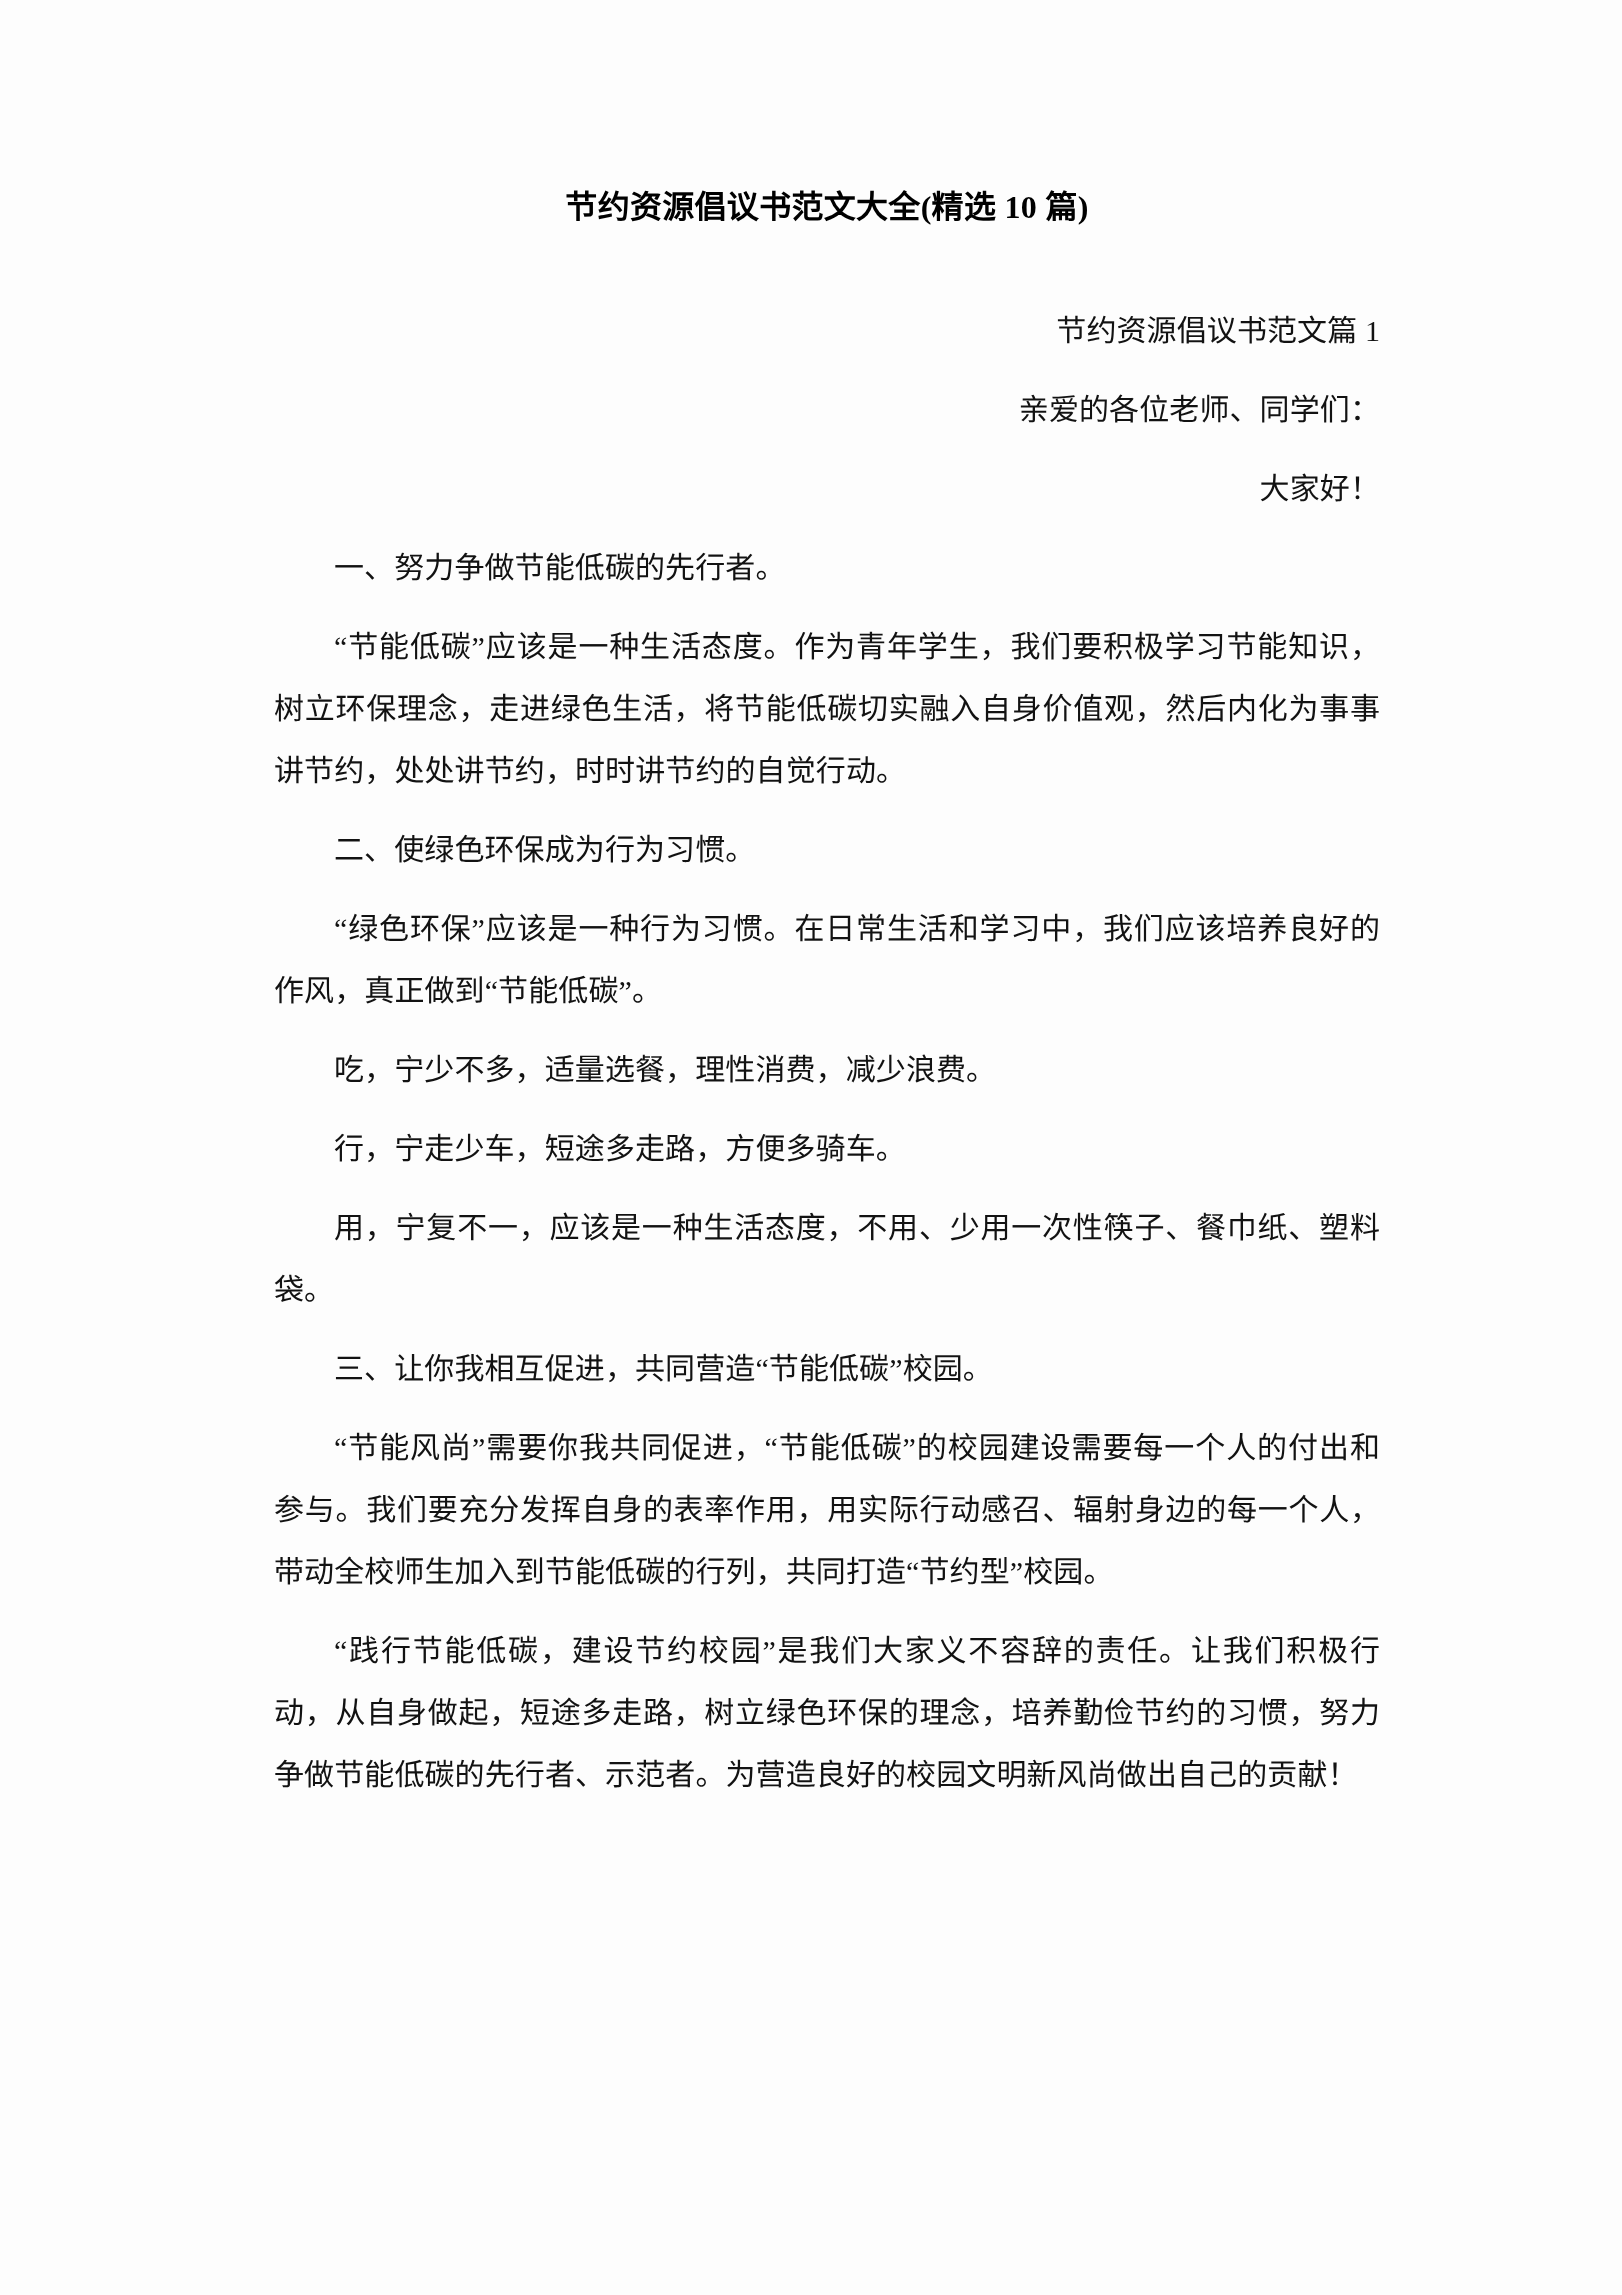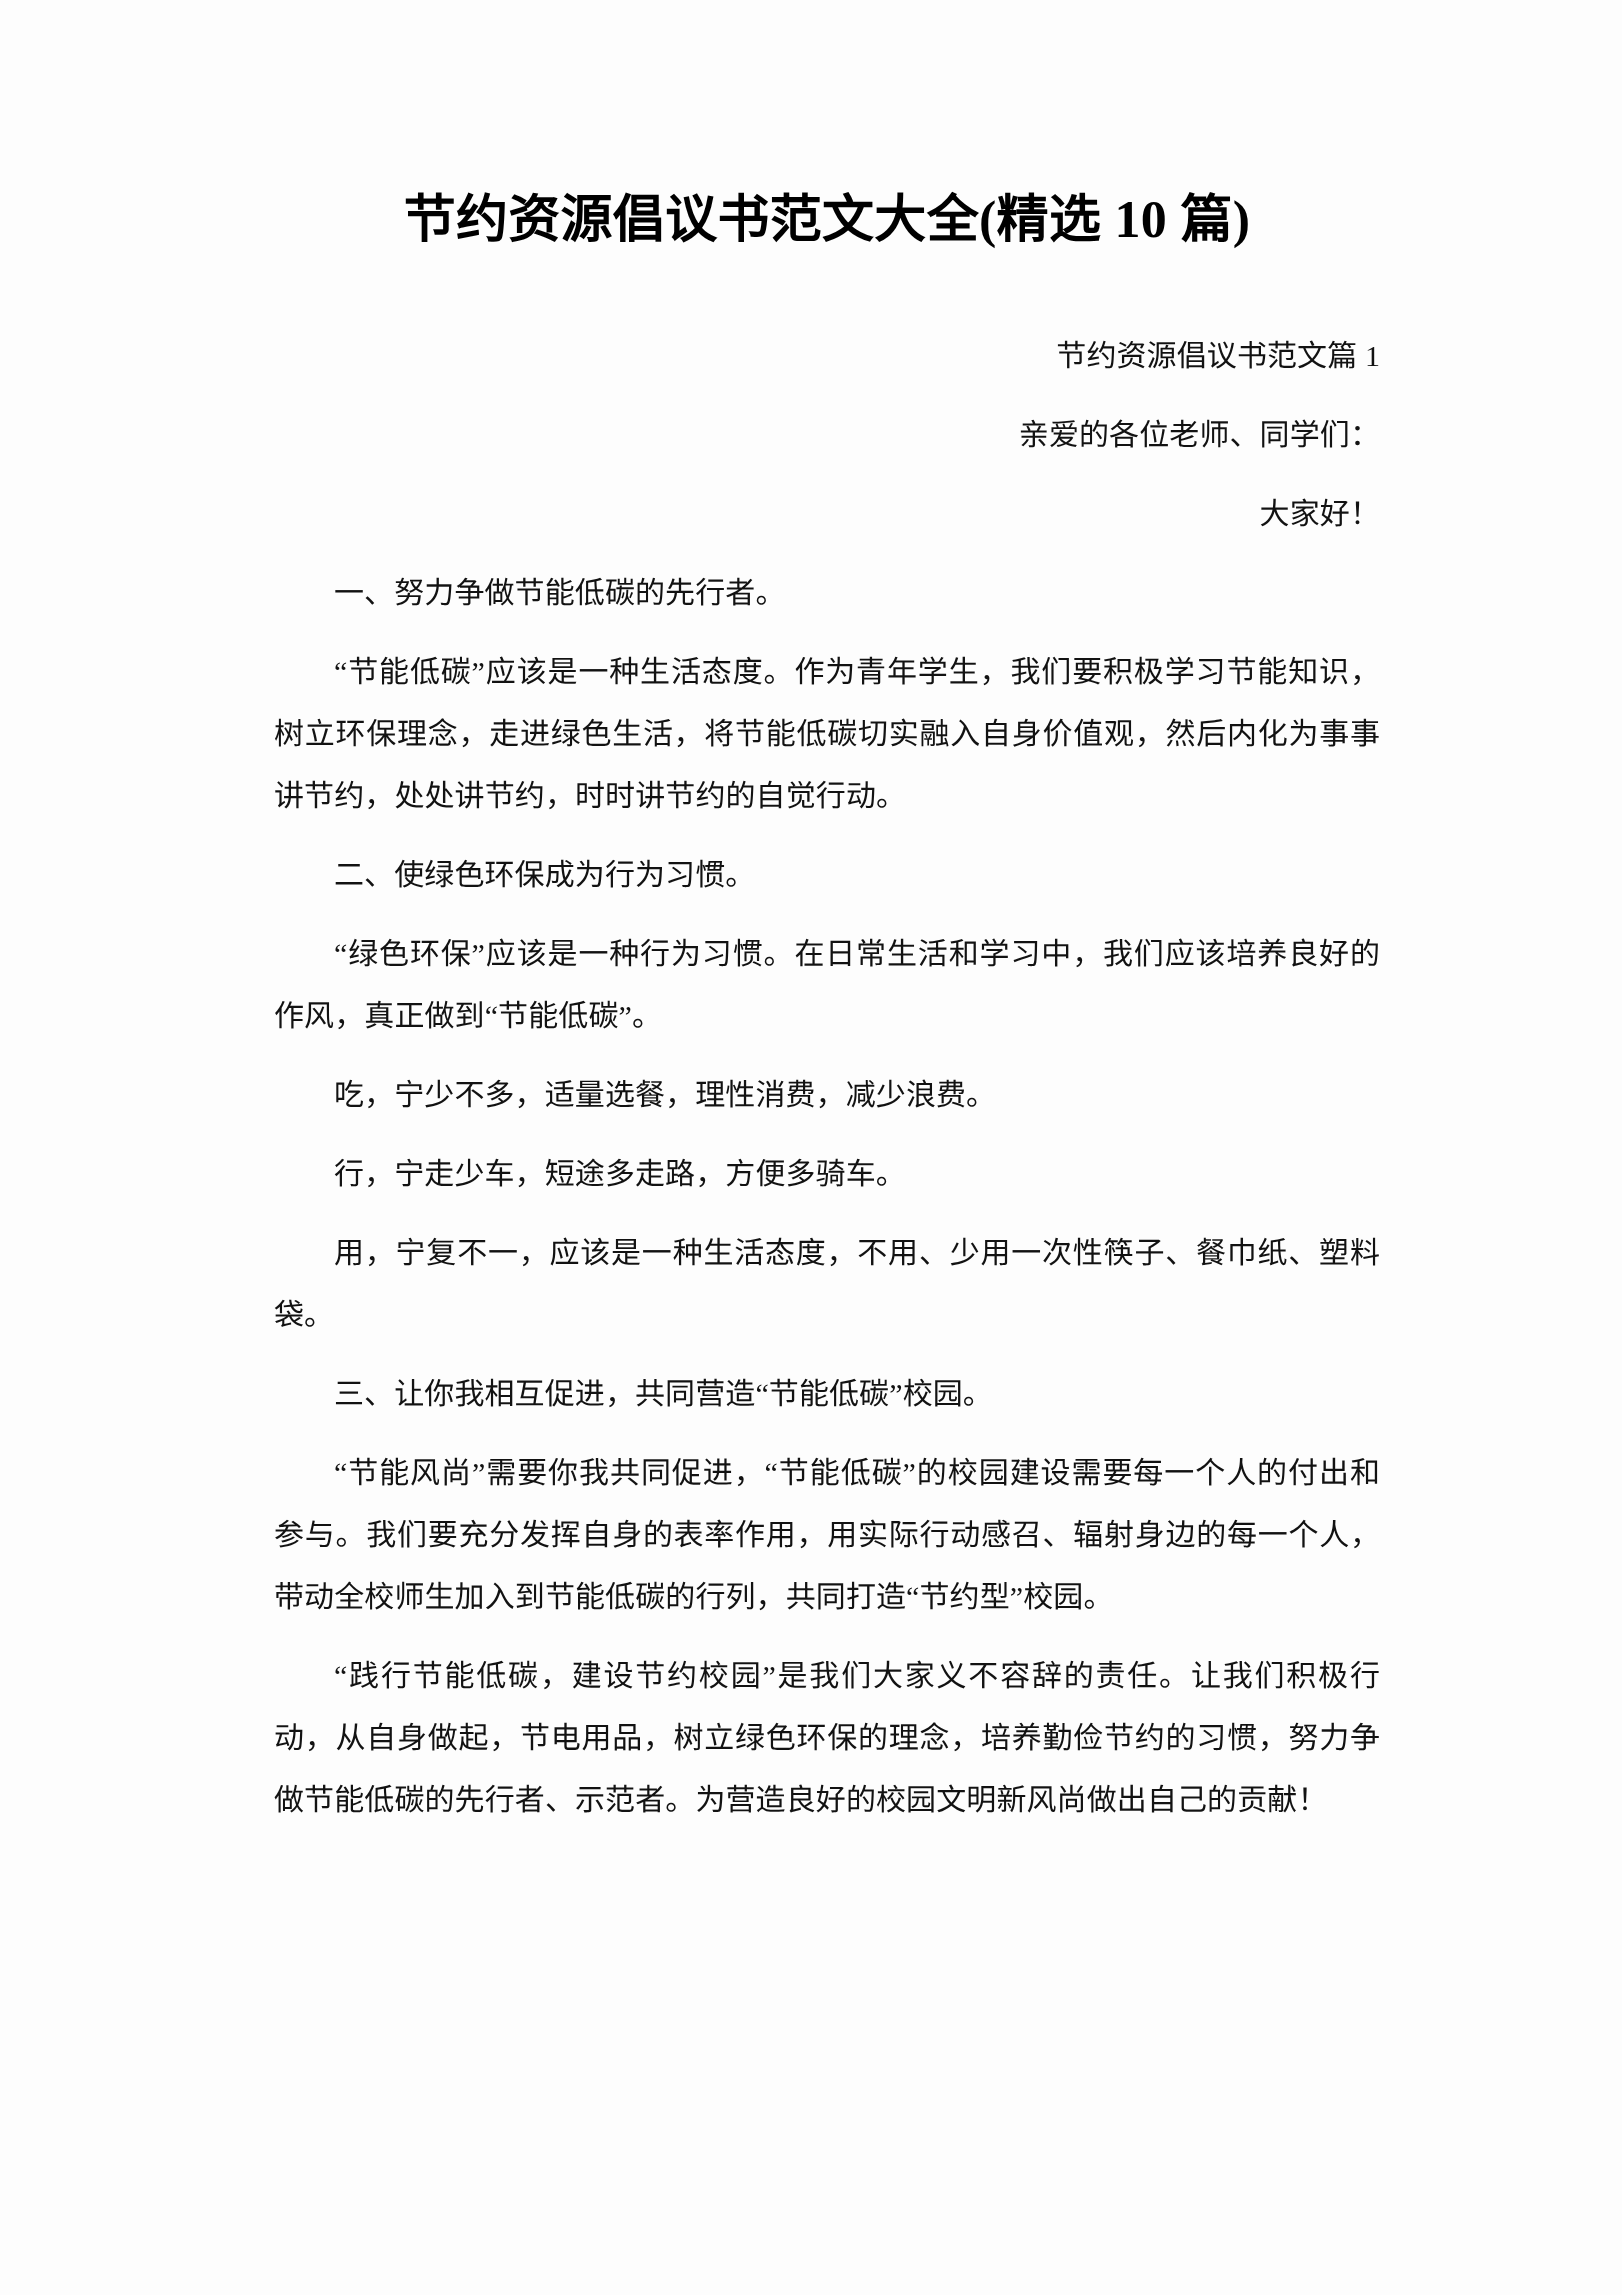--- a/index.html
+++ b/index.html
@@ -24,21 +24,21 @@
   .content {
     position: absolute;
     left: 274px;
     top: 0;
     width: 1106px;
   }
 
   .doc-title {
     font-family: "Liberation Serif", "DejaVu Serif", serif;
     font-weight: 700;
-    font-size: 52px;
+    font-size: 32px;
     line-height: 1.25;
     text-align: center;
     letter-spacing: 0.3px;
     margin: 0;
     padding-top: 187px;
     color: #000000;
     white-space: nowrap;
   }
 
   .body-block {
@@ -84,18 +84,18 @@
 
       <p class="para">一、努力争做节能低碳的先行者。</p>
       <p class="para">“节能低碳”应该是一种生活态度。作为青年学生，我们要积极学习节能知识，树立环保理念，走进绿色生活，将节能低碳切实融入自身价值观，然后内化为事事讲节约，处处讲节约，时时讲节约的自觉行动。</p>
       <p class="para">二、使绿色环保成为行为习惯。</p>
       <p class="para">“绿色环保”应该是一种行为习惯。在日常生活和学习中，我们应该培养良好的作风，真正做到“节能低碳”。</p>
       <p class="para">吃，宁少不多，适量选餐，理性消费，减少浪费。</p>
       <p class="para">行，宁走少车，短途多走路，方便多骑车。</p>
       <p class="para">用，宁复不一，应该是一种生活态度，不用、少用一次性筷子、餐巾纸、塑料袋。</p>
       <p class="para">三、让你我相互促进，共同营造“节能低碳”校园。</p>
       <p class="para">“节能风尚”需要你我共同促进，“节能低碳”的校园建设需要每一个人的付出和参与。我们要充分发挥自身的表率作用，用实际行动感召、辐射身边的每一个人，带动全校师生加入到节能低碳的行列，共同打造“节约型”校园。</p>
-      <p class="para">“践行节能低碳，建设节约校园”是我们大家义不容辞的责任。让我们积极行动，从自身做起，节电用品，树立绿色环保的理念，培养勤俭节约的习惯，努力争做节能低碳的先行者、示范者。为营造良好的校园文明新风尚做出自己的贡献！</p>
+      <p class="para">“践行节能低碳，建设节约校园”是我们大家义不容辞的责任。让我们积极行动，从自身做起，短途多走路，树立绿色环保的理念，培养勤俭节约的习惯，努力争做节能低碳的先行者、示范者。为营造良好的校园文明新风尚做出自己的贡献！</p>
 
     </div>
   </div>
 </div>
 
 
 </body></html>

